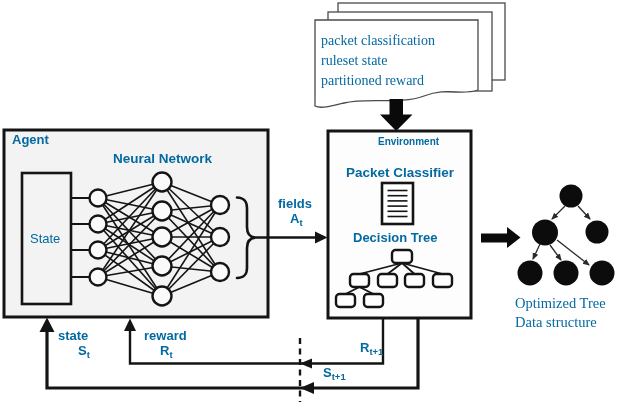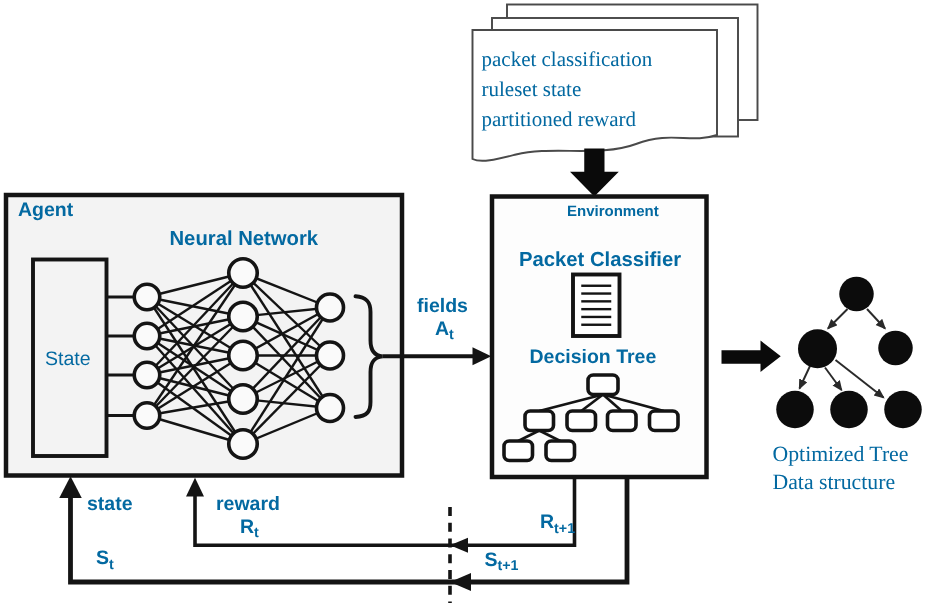--- a/index.html
+++ b/index.html
@@ -181,21 +181,21 @@
   <div class="lbl" style="left:30px;top:232px;font-size:13px;">State</div>
 
   <div class="lbl b" style="left:354px;top:137px;font-size:10px;margin-left:24px;">Environment</div>
   <div class="lbl b" style="left:346px;top:166px;font-size:13.5px;">Packet Classifier</div>
   <div class="lbl b" style="left:353px;top:231px;font-size:13px;">Decision Tree</div>
 
   <div class="lbl b sans13" style="left:278px;top:197px;">fields</div>
   <div class="lbl sans13" style="left:290px;top:212px;"><span class="b">A</span><span class="sub">t</span></div>
 
   <div class="lbl b sans13" style="left:58px;top:329px;">state</div>
-  <div class="lbl sans13" style="left:64px;top:344px;margin-top:21px;"><span class="b">S</span><span class="sub">t</span></div>
+  <div class="lbl sans13" style="left:78px;top:344px;"><span class="b">S</span><span class="sub">t</span></div>
 
   <div class="lbl b sans13" style="left:144px;top:329px;">reward</div>
   <div class="lbl sans13" style="left:160px;top:344px;"><span class="b">R</span><span class="sub">t</span></div>
 
   <div class="lbl sans13" style="left:322px;top:341px;padding-left:38px;"><span class="b">R</span><span class="sub">t+1</span></div>
   <div class="lbl sans13" style="left:323px;top:366px;"><span class="b">S</span><span class="sub">t+1</span></div>
 
   <div class="lbl serif caption" style="left:515px;top:294px;">
     <div>Optimized Tree</div>
     <div>Data structure</div>

